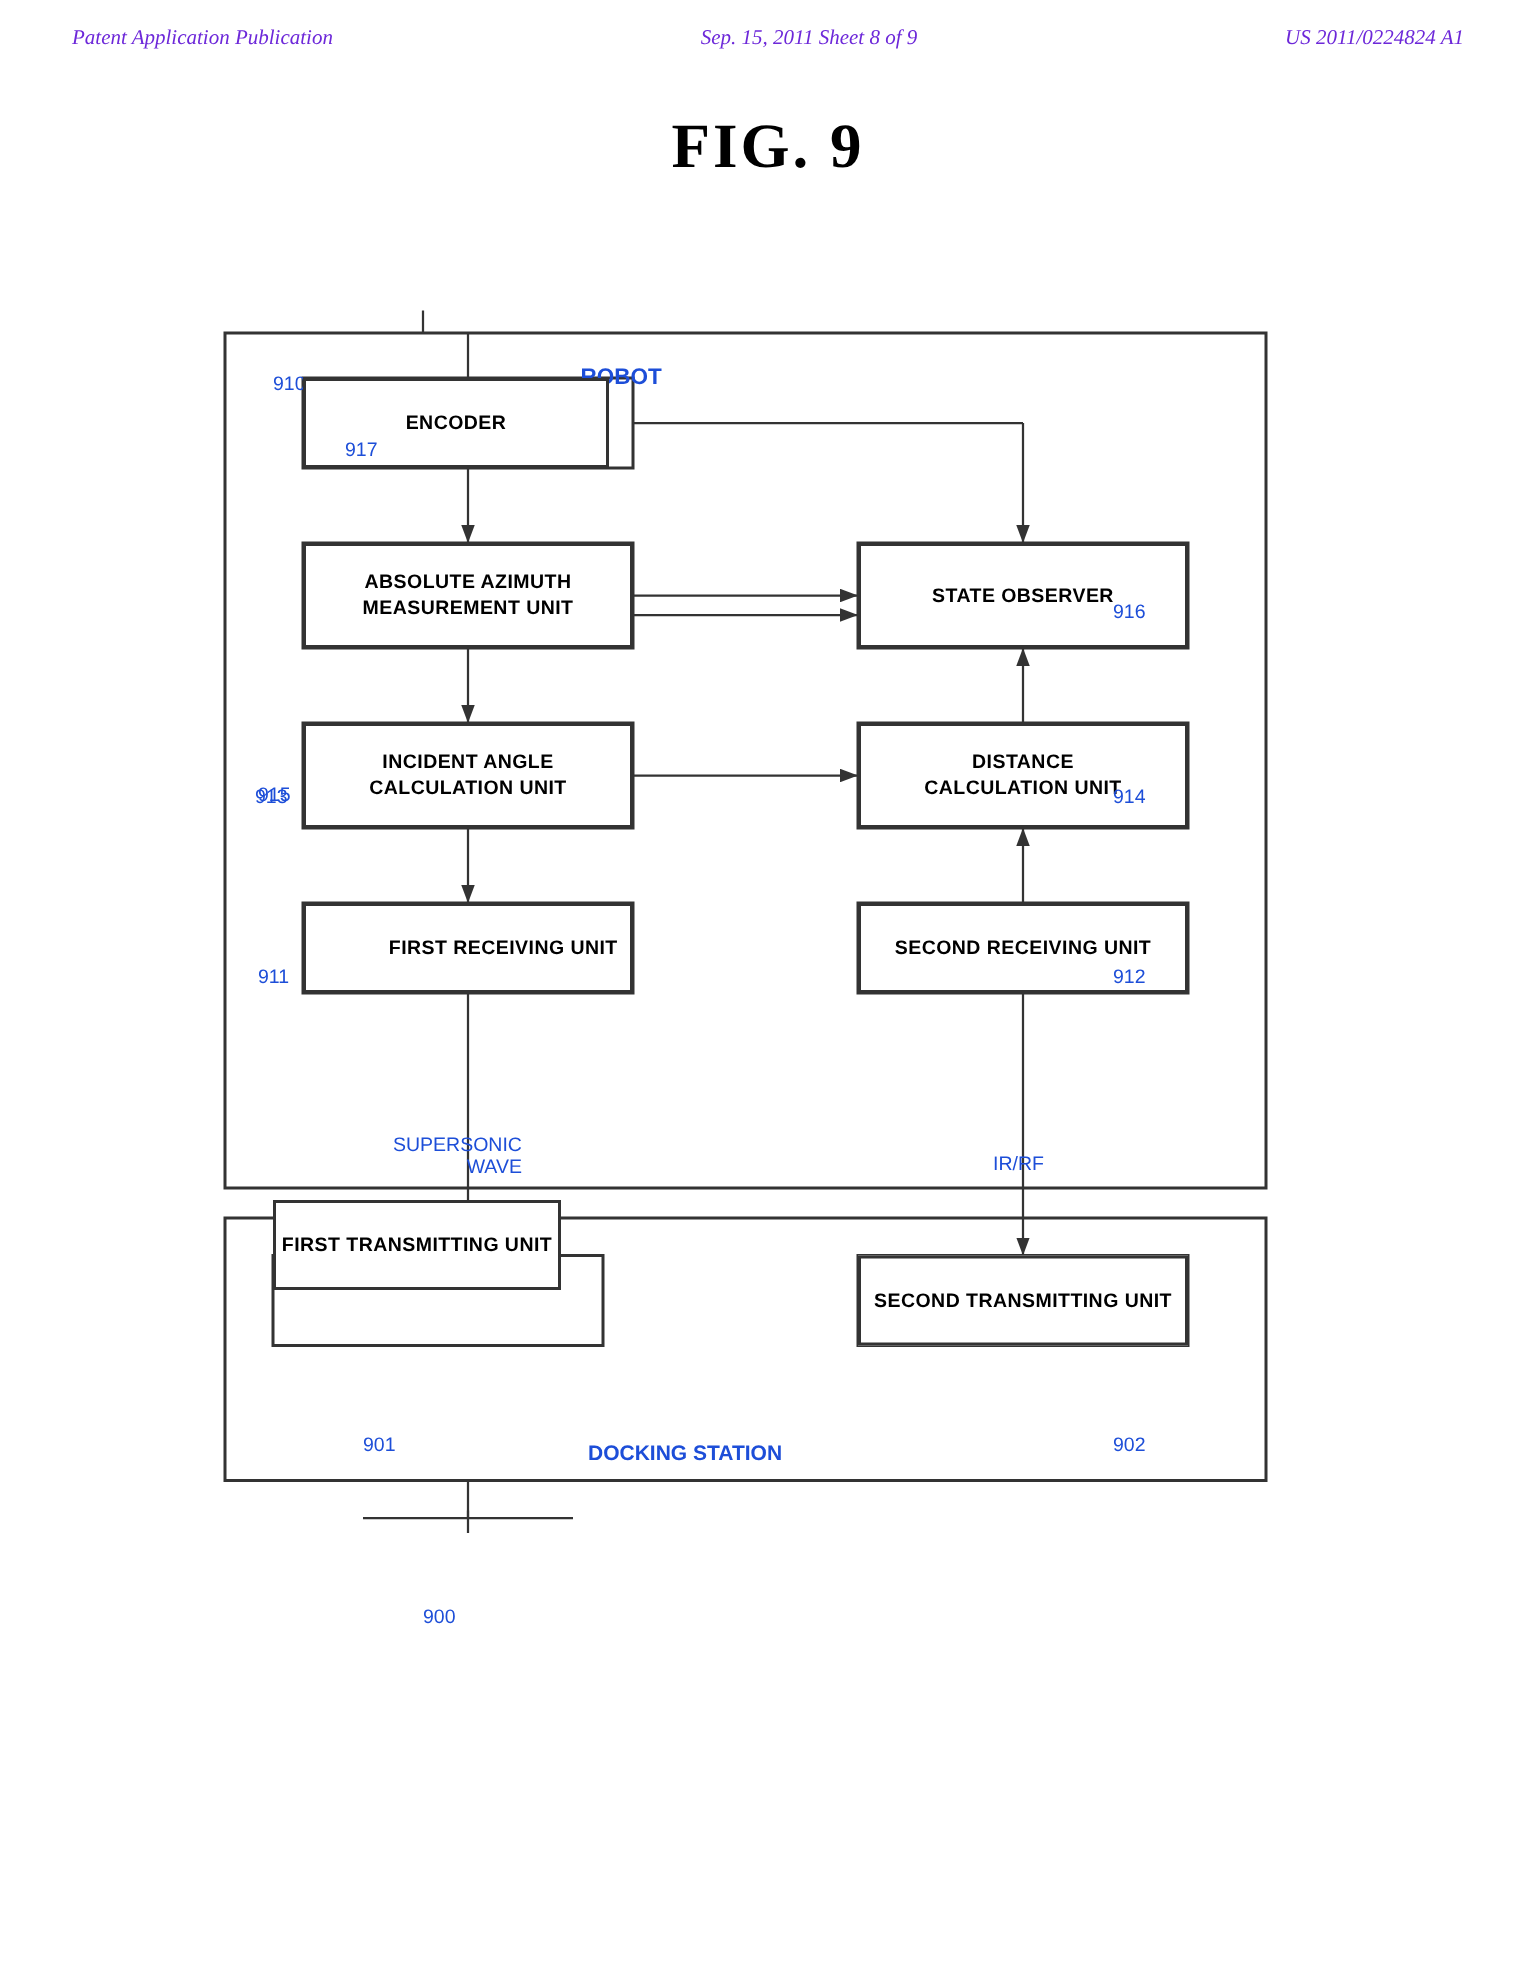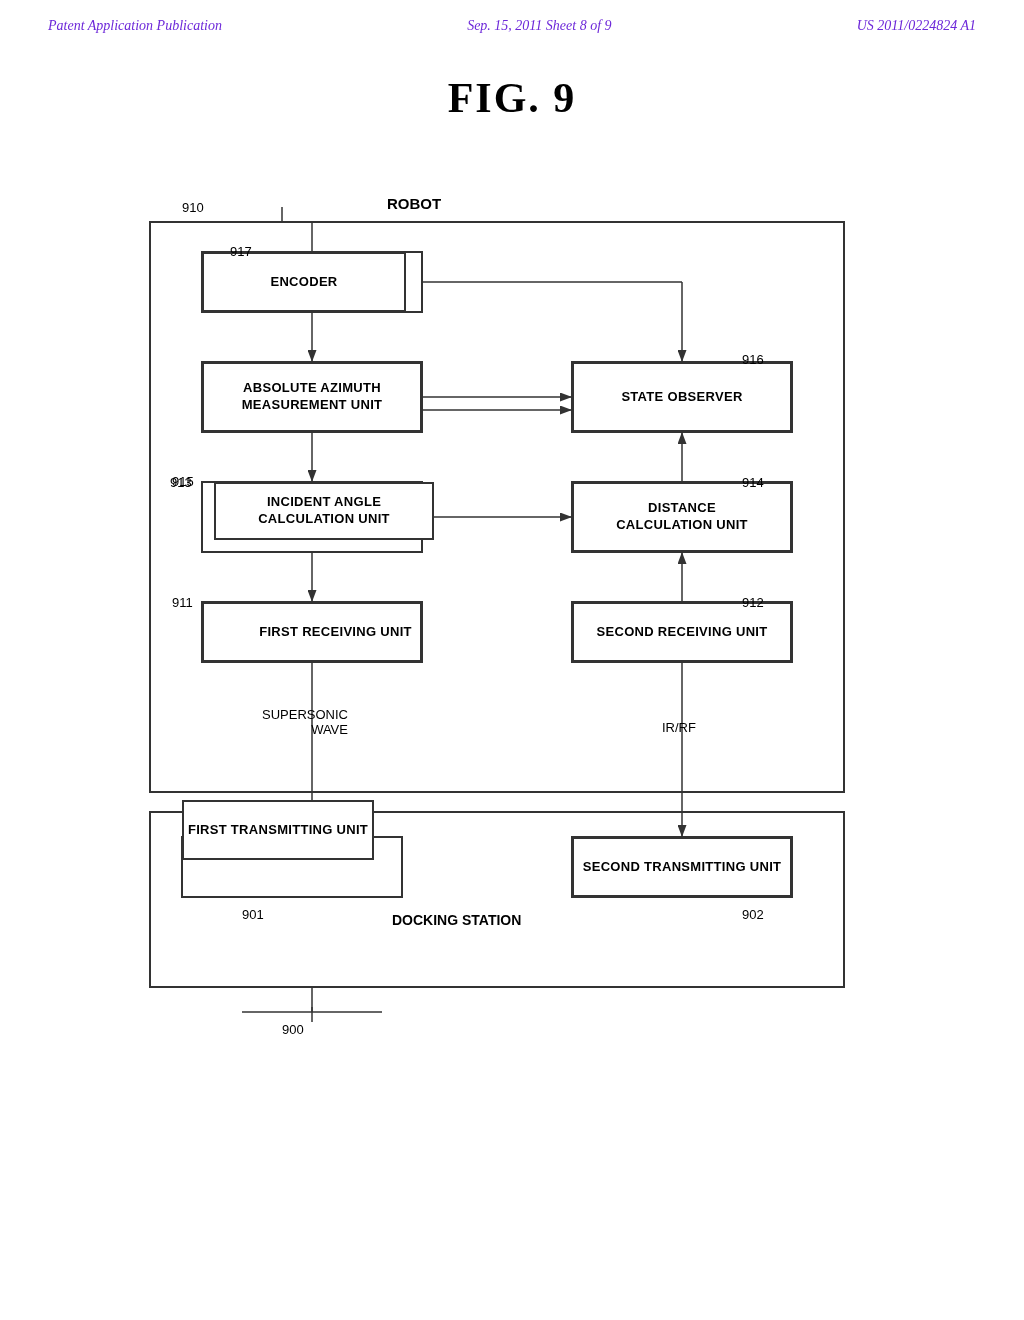--- a/index.html
+++ b/index.html
@@ -53,21 +53,22 @@
       font-family: Arial, sans-serif;
       letter-spacing: 0.3px;
       line-height: 1.3;
     }
 
     
     .label {
       position: absolute;
       font-size: 13px;
       font-family: Arial, sans-serif;
-      color: #000000;
+      color: #1d4ed8;
+      margin-top: 48px;
     }
 
     
     .arrows-svg {
       position: absolute;
       top: 0;
       left: 0;
       width: 100%;
       height: 100%;
       pointer-events: none;
@@ -164,21 +165,21 @@
 
   <div class="label" style="top: 92px; left: 148px;">917</div>
 
   <div class="unit-box" style="top: 210px; left: 120px; width: 220px; height: 70px;">
     <span style="white-space: pre-line;">ABSOLUTE AZIMUTH
 MEASUREMENT UNIT</span>
   </div>
 
   <div class="label" style="top: 322px; left: 90px;">915</div>
 
-  <div class="unit-box" style="top: 330px; left: 132px; width: 220px; height: 58px; text-align: center;">
+  <div class="unit-box" style="top: 330px; left: 120px; width: 220px; height: 70px; text-align: center;">
     <span style="white-space: pre-line;">INCIDENT ANGLE
 CALCULATION UNIT</span>
   </div>
 
   <div class="label" style="top: 323px; left: 88px;">913</div>
 
   <div class="unit-box" style="top: 450px; left: 120px; width: 220px; height: 60px; padding-left: 47px;">
     <span>FIRST RECEIVING UNIT</span>
   </div>
 

